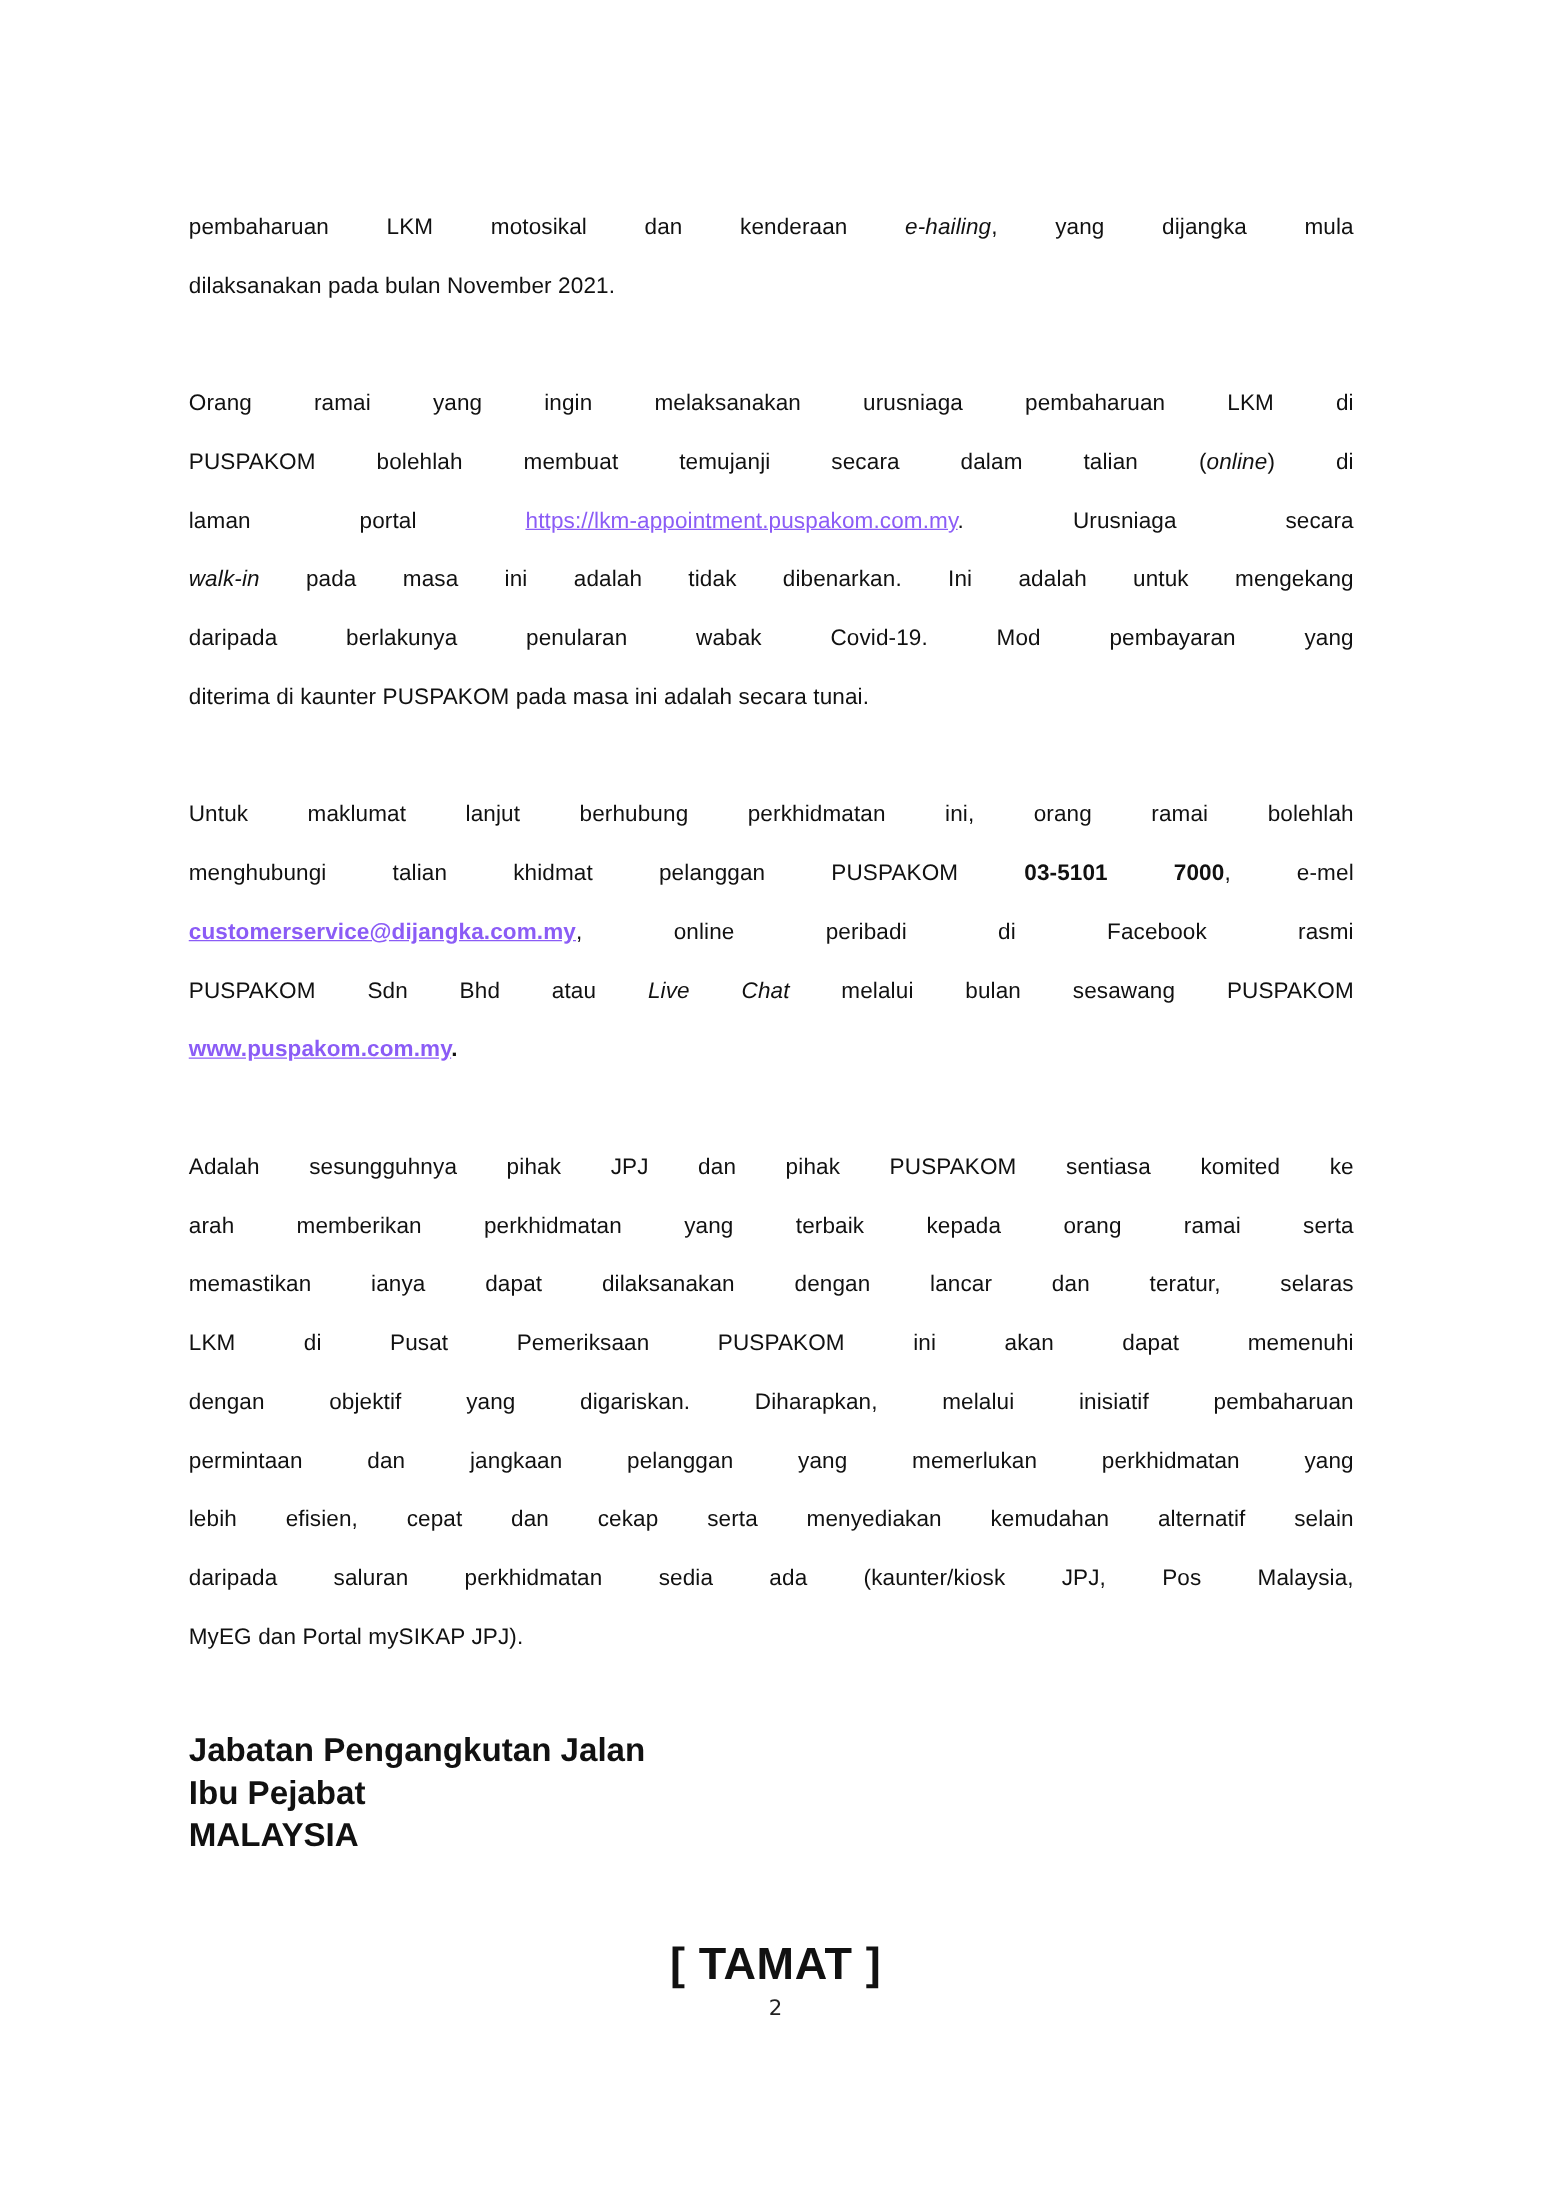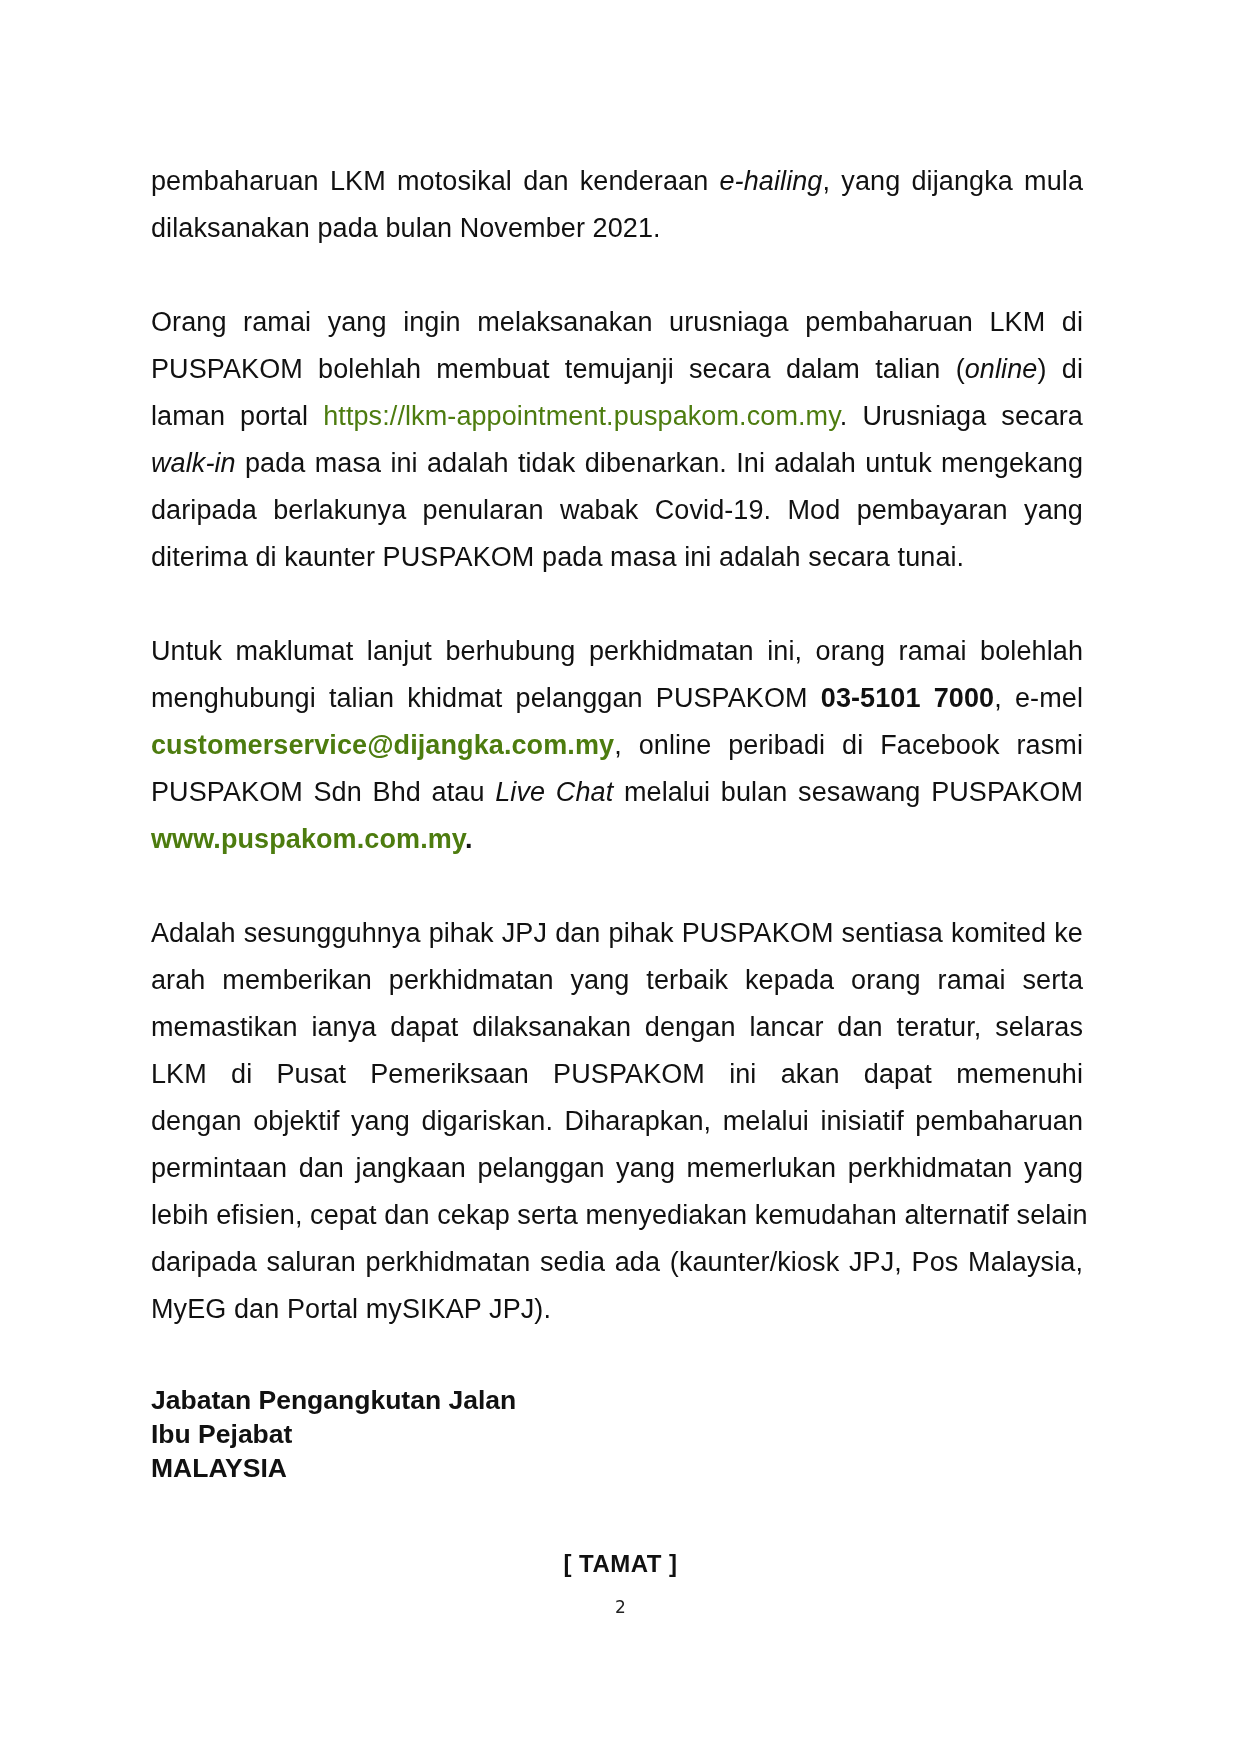--- a/index.html
+++ b/index.html
@@ -15,57 +15,58 @@
       font-family: "Liberation Sans", sans-serif;
       color: #111111;
     }
     .page {
       position: absolute;
       left: 151px;
       top: 158px;
       width: 944px;
     }
     .para {
-      font-size: 27px;
+      font-size: 18px;
       line-height: 47px;
       text-align: justify;
       margin: 0 12px 47px 0;
       letter-spacing: 0.1px;
     }
     .para .line {
       display: block;
       text-align: justify;
       text-align-last: justify;
       white-space: nowrap;
     }
     .para .line.last {
       text-align-last: left;
     }
     .it { font-style: italic; }
     .b { font-weight: bold; }
     a.link {
-      color: #4d7c0f;
+      color: #8b5cf6;
+      text-decoration: underline;
     }
     a.link.bold { font-weight: bold; }
     .signoff {
       position: absolute;
       left: 151px;
       top: 1383px;
       font-size: 26.5px;
       font-weight: bold;
       line-height: 34px;
     }
     .signoff div { display: block; }
     .tamat {
       position: absolute;
       left: 0;
       width: 1241px;
       top: 1550px;
       text-align: center;
-      font-size: 24px;
+      font-size: 36px;
       font-weight: bold;
       letter-spacing: 0.5px;
     }
     .page-num {
       position: absolute;
       left: 0;
       width: 1241px;
       top: 1597px;
       text-align: center;
       font-size: 17px;

